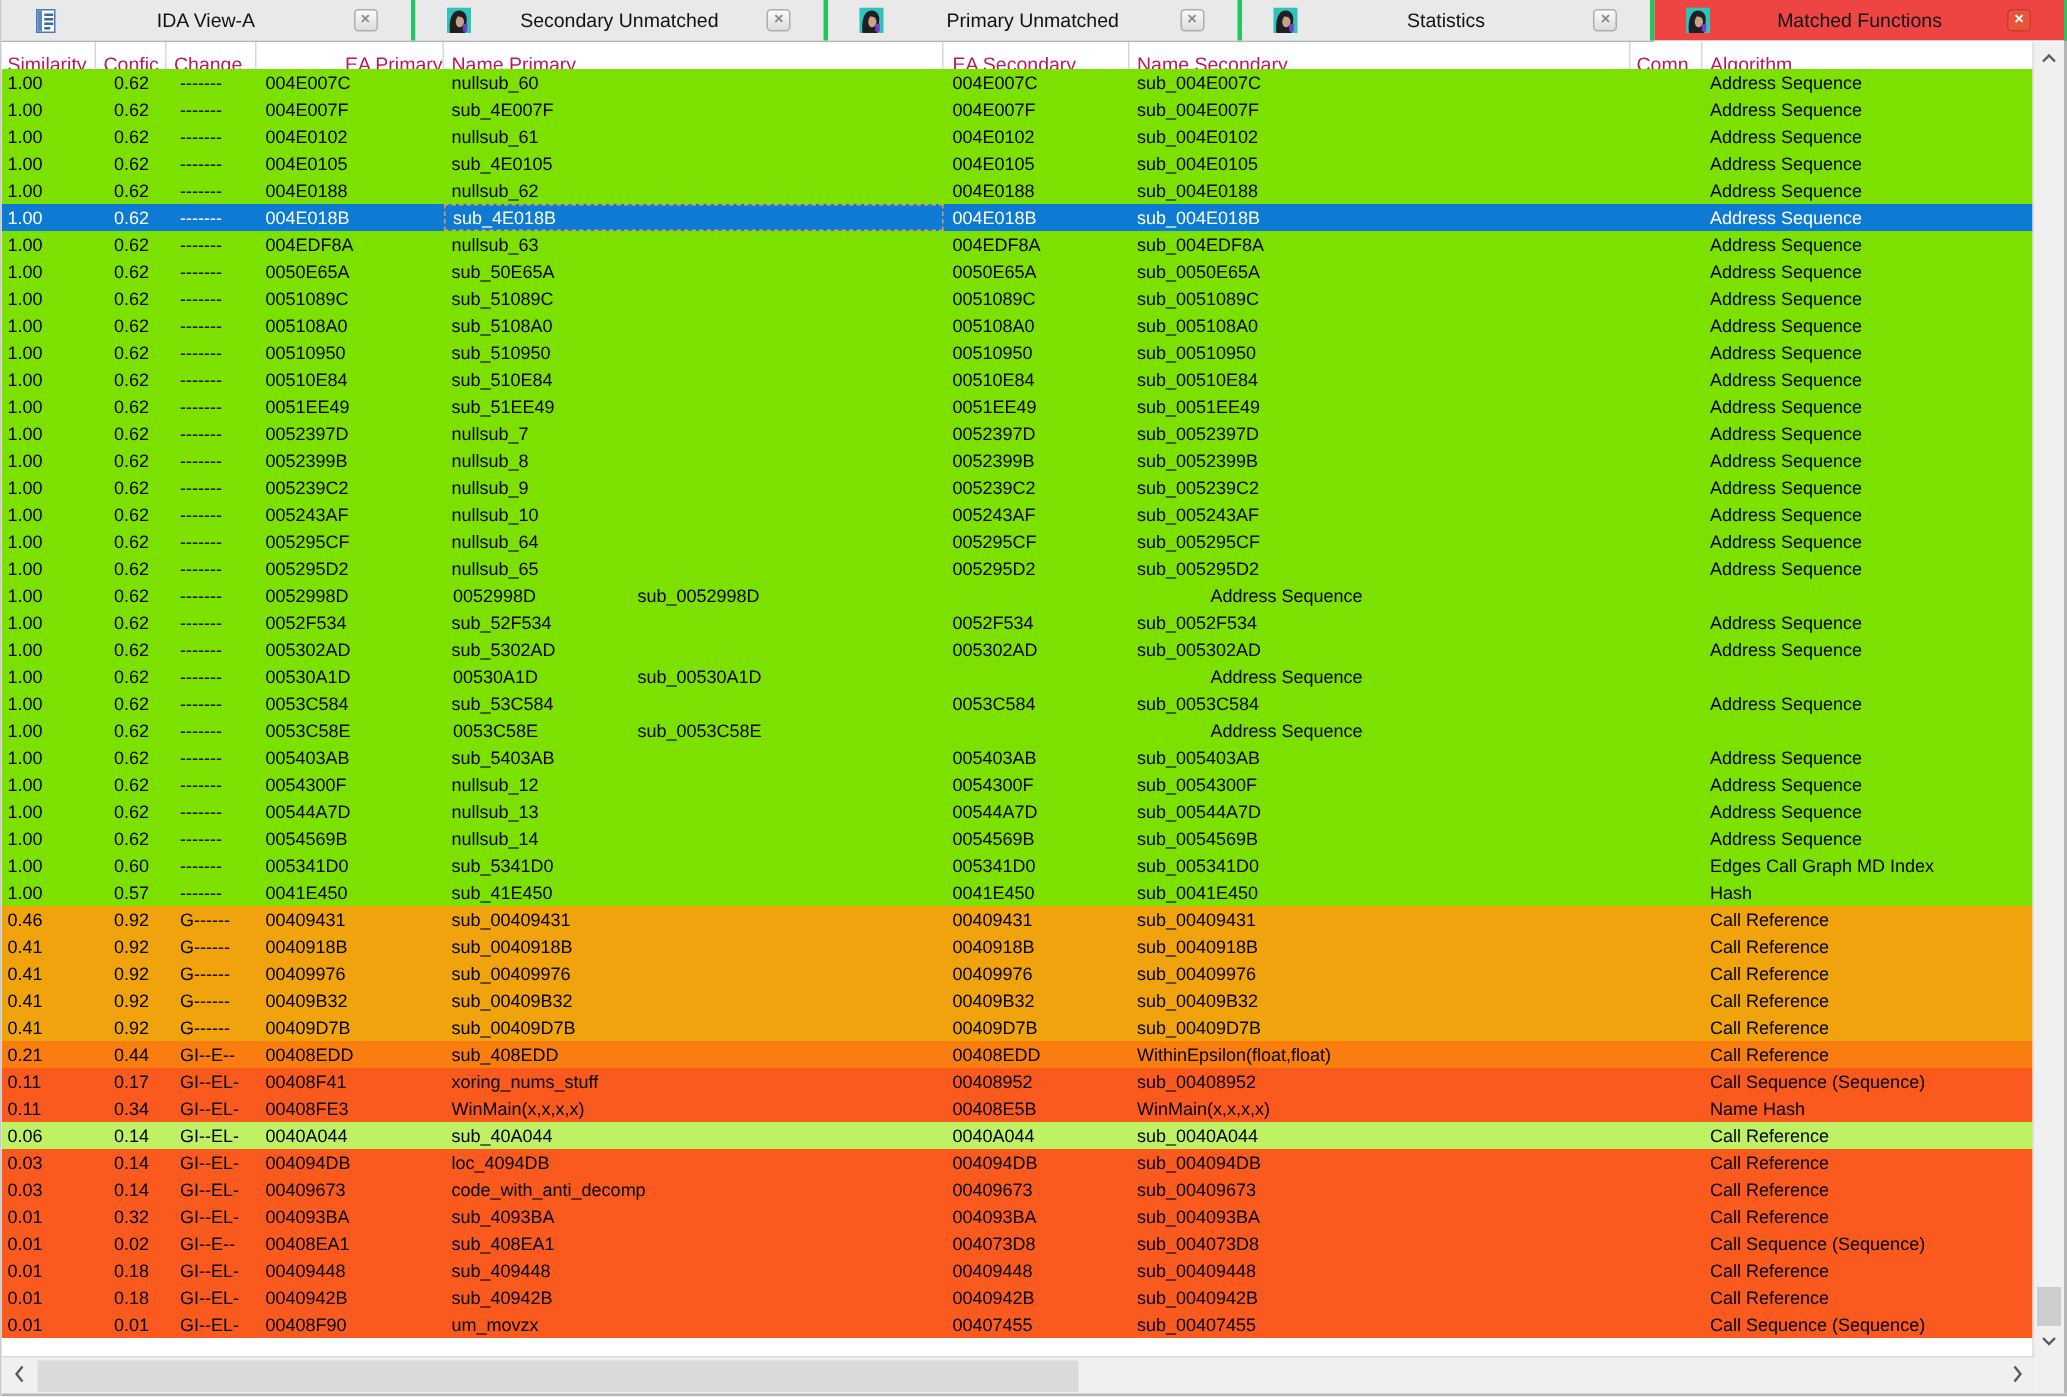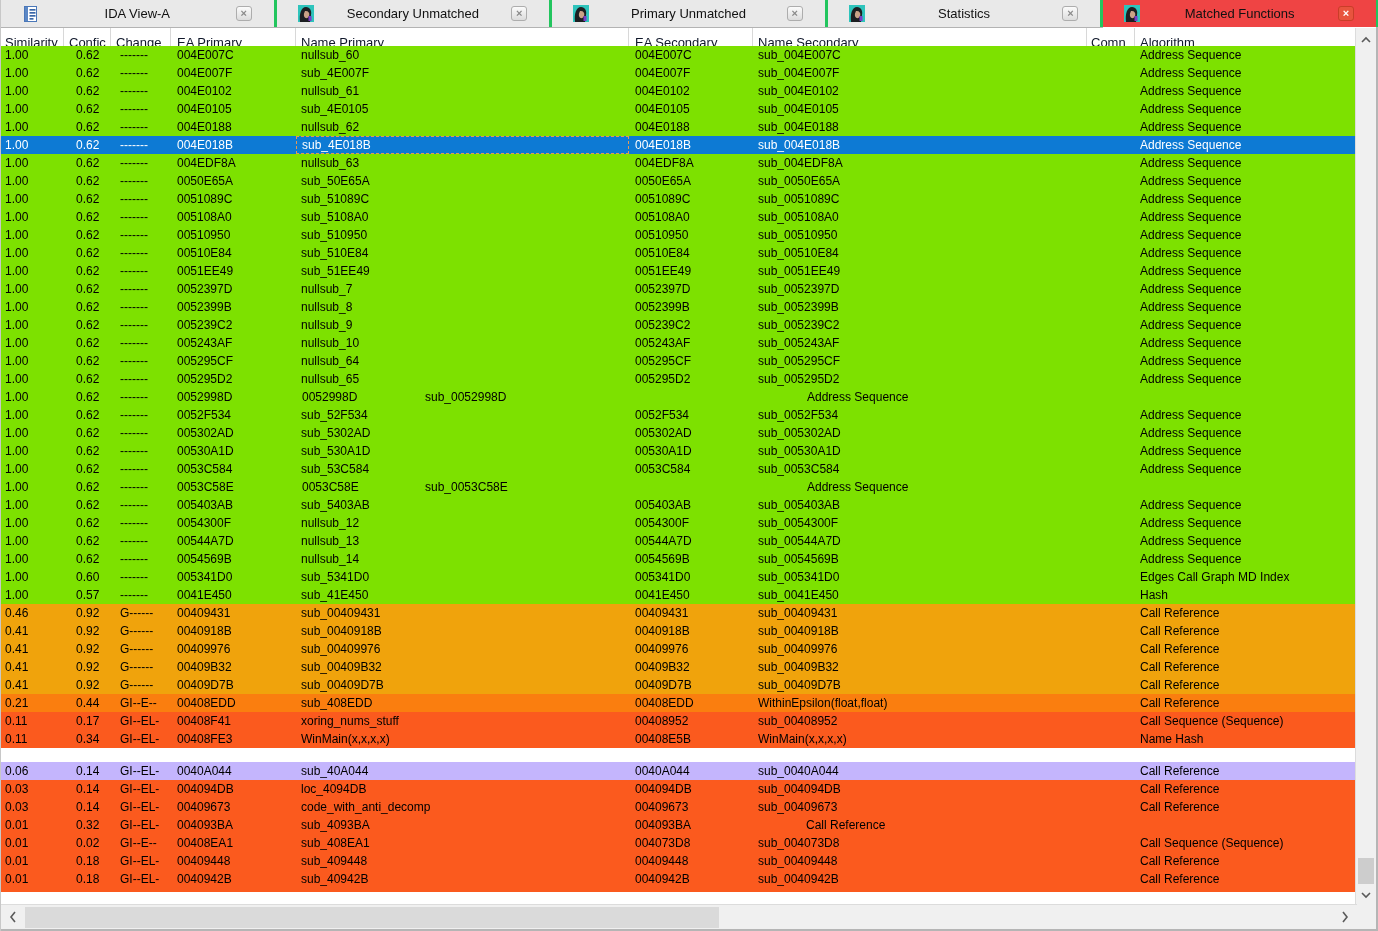--- a/index.html
+++ b/index.html
@@ -18,32 +18,32 @@
   .tab.active::after { content:''; position:absolute; left:0; right:0; bottom:-1px; height:1px; background:#fff; }
   .tab .tabicon { position:absolute; left:20px; top:5px; width:18px; height:18px; }
   .tab .close { position:absolute; right:22px; top:6px; width:16px; height:15px;
                 border:1px solid #adadad; border-radius:3px;
                 background:linear-gradient(#fbfbfb,#dcdcdc);
                 color:#8a8a8a; font-size:11px; line-height:13px; text-align:center; font-weight:bold; }
   .tab .close.red { background:#e8543e; border-color:#c93d28; color:#fff; }
 
   
   .grid-head { position:absolute; left:0; top:28px; width:1356px; height:30px; background:#fff; display:flex; }
-  .hcell { height:30px; line-height:30px; font-size:13px; color:#0f172a;
+  .hcell { height:30px; line-height:30px; font-size:13px; color:#be185d;
            border-right:1px solid #d8d8d8; overflow:hidden; white-space:nowrap; padding-left:4px; }
   .grid-body { position:absolute; left:0; top:46px; width:1356px; height:846px; overflow:hidden; }
   .row { display:flex; width:1356px; height:18px; }
   .cell { height:18px; line-height:18px; font-size:12px; color:#000;
           overflow:hidden; white-space:nowrap; padding-left:4px; }
   .c0{width:63px;} .c1{width:47px; padding-left:12px;} .c2{width:60px; padding-left:9px;}
   .c3{width:125px; padding-left:6px;} .c4{width:333px; padding-left:5px;}
   .c5{width:124px; padding-left:6px;} .c6{width:334px; padding-left:5px;}
   .c7{width:48px;} .c8{width:222px; padding-left:5px;}
   .hc0{width:63px;} .hc1{width:47px; padding-left:5px;} .hc2{width:60px; padding-left:5px;}
-  .hc3{width:125px; padding-left:6px;} .hc4{width:333px; padding-left:5px;}
+  .hc3{width:125px; padding-left:6px;text-align:right;} .hc4{width:333px; padding-left:5px;}
   .hc5{width:124px; padding-left:6px;} .hc6{width:334px; padding-left:5px;}
   .hc7{width:48px;} .hc8{width:222px; padding-left:5px;}
   .row.selected .cell { color:#fff; }
   .row.selected .cell.focus-cell { color:#ffffff; border:1px dashed #e09a5a; line-height:16px; }
 
   
   .vscroll { position:absolute; left:1354px; top:28px; width:24px; height:877px;
              background:#f0f0f0; border-left:1px solid #dcdcdc; border-right:3px solid #b5b5b5; }
   .vscroll .arrow { position:absolute; left:0; width:20px; height:18px; text-align:center; }
   .vscroll .arrow.up { top:2px; }
@@ -382,21 +382,20 @@
         <div class="cell c5">005302AD</div>
         <div class="cell c6">sub_005302AD</div>
         <div class="cell c7"></div>
         <div class="cell c8">Address Sequence</div>
       </div>
       <div class="row" style="background: rgb(125, 225, 0);">
         <div class="cell c0">1.00</div>
         <div class="cell c1">0.62</div>
         <div class="cell c2">-------</div>
         <div class="cell c3">00530A1D</div>
-        <div class="cell c4">sub_530A1D</div>
         <div class="cell c5">00530A1D</div>
         <div class="cell c6">sub_00530A1D</div>
         <div class="cell c7"></div>
         <div class="cell c8">Address Sequence</div>
       </div>
       <div class="row" style="background: rgb(125, 225, 0);">
         <div class="cell c0">1.00</div>
         <div class="cell c1">0.62</div>
         <div class="cell c2">-------</div>
         <div class="cell c3">0053C584</div>
@@ -563,21 +562,21 @@
         <div class="cell c0">0.11</div>
         <div class="cell c1">0.34</div>
         <div class="cell c2">GI--EL-</div>
         <div class="cell c3">00408FE3</div>
         <div class="cell c4">WinMain(x,x,x,x)</div>
         <div class="cell c5">00408E5B</div>
         <div class="cell c6">WinMain(x,x,x,x)</div>
         <div class="cell c7"></div>
         <div class="cell c8">Name Hash</div>
       </div>
-      <div class="row" style="background: #c4b5fd; margin-top: 14px;">
+      <div class="row" style="background: #bef264;">
         <div class="cell c0">0.06</div>
         <div class="cell c1">0.14</div>
         <div class="cell c2">GI--EL-</div>
         <div class="cell c3">0040A044</div>
         <div class="cell c4">sub_40A044</div>
         <div class="cell c5">0040A044</div>
         <div class="cell c6">sub_0040A044</div>
         <div class="cell c7"></div>
         <div class="cell c8">Call Reference</div>
       </div>
@@ -603,20 +602,21 @@
         <div class="cell c7"></div>
         <div class="cell c8">Call Reference</div>
       </div>
       <div class="row" style="background: rgb(251, 90, 30);">
         <div class="cell c0">0.01</div>
         <div class="cell c1">0.32</div>
         <div class="cell c2">GI--EL-</div>
         <div class="cell c3">004093BA</div>
         <div class="cell c4">sub_4093BA</div>
         <div class="cell c5">004093BA</div>
+        <div class="cell c6">sub_004093BA</div>
         <div class="cell c7"></div>
         <div class="cell c8">Call Reference</div>
       </div>
       <div class="row" style="background: rgb(251, 90, 30);">
         <div class="cell c0">0.01</div>
         <div class="cell c1">0.02</div>
         <div class="cell c2">GI--E--</div>
         <div class="cell c3">00408EA1</div>
         <div class="cell c4">sub_408EA1</div>
         <div class="cell c5">004073D8</div>

